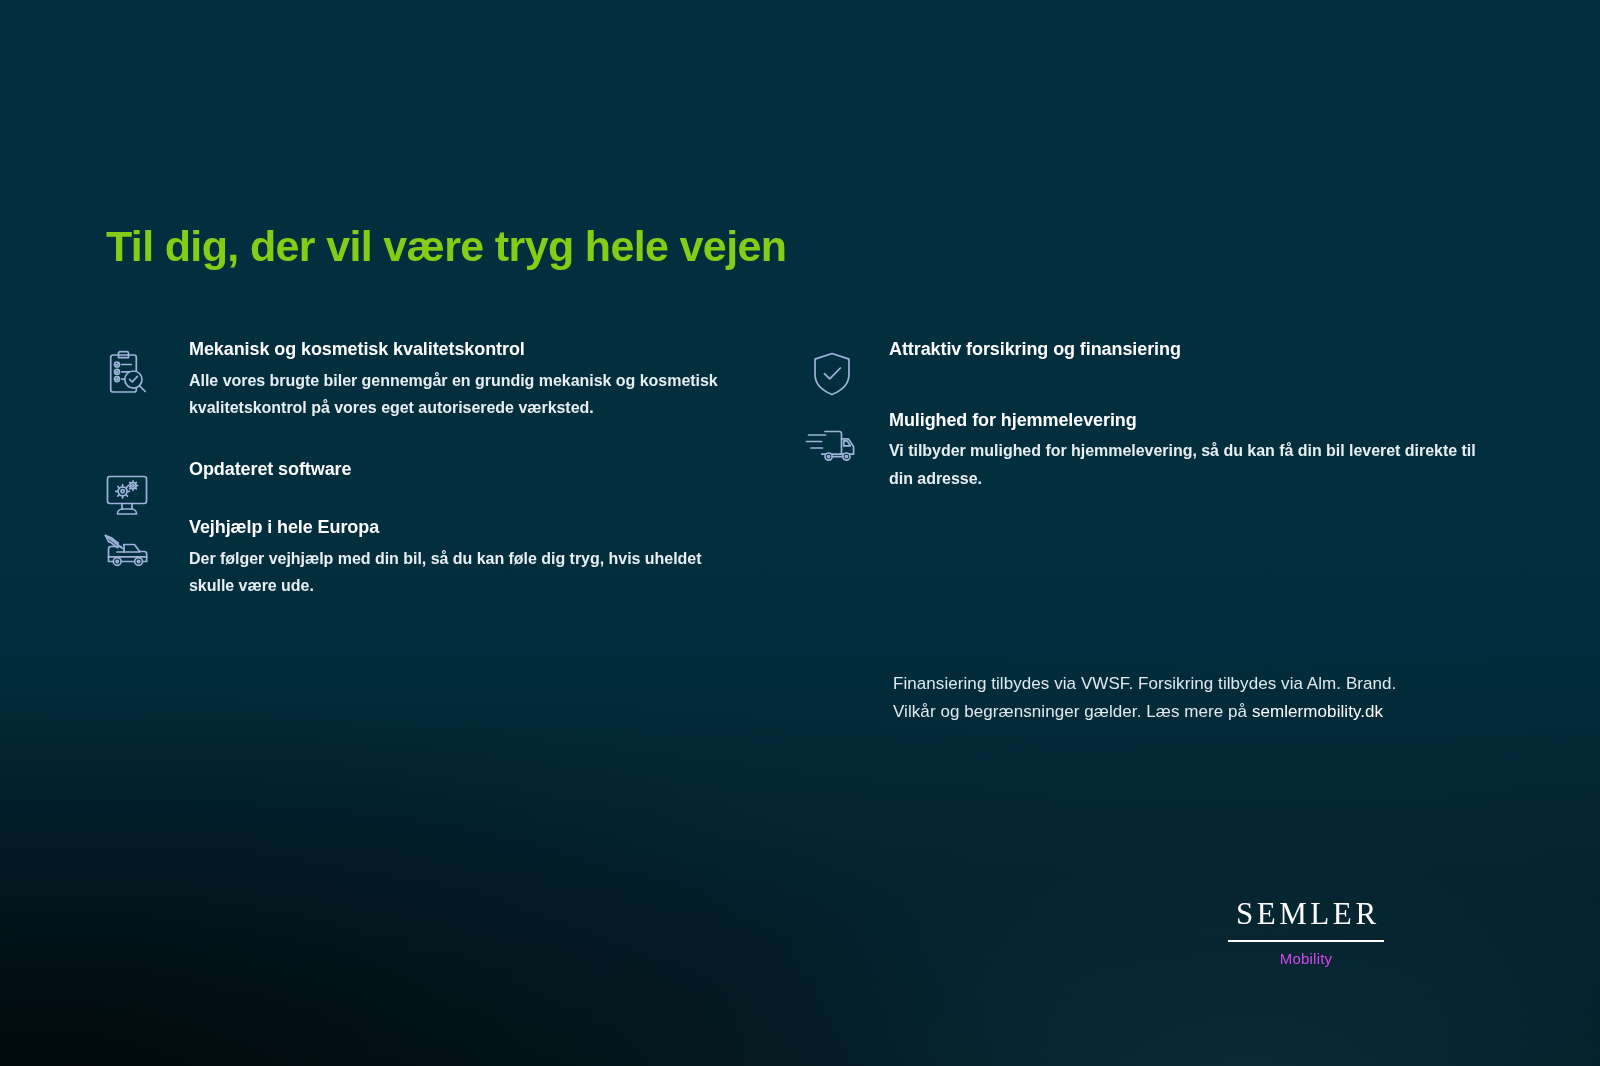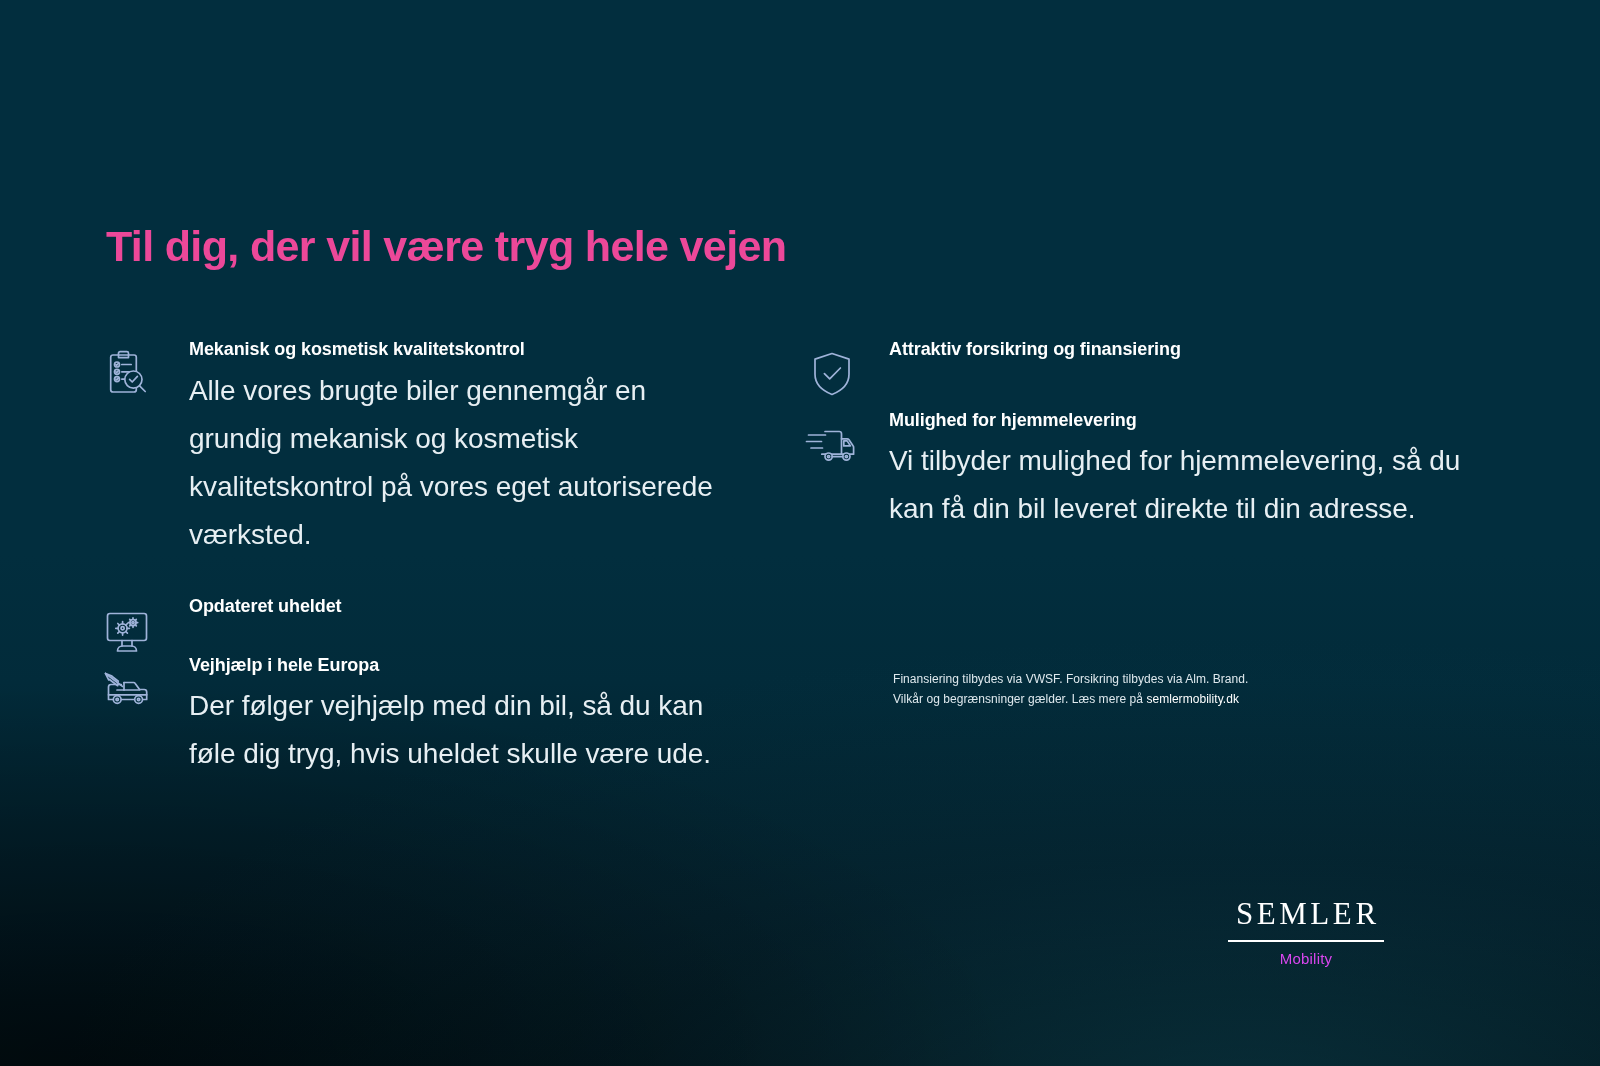--- a/index.html
+++ b/index.html
@@ -59,21 +59,21 @@
   }
 
   
   .headline {
     position: absolute;
     left: 106px;
     top: 193px;
     font-size: 43px;
     font-weight: 700;
     letter-spacing: -0.015em;
-    color: #ec4899;
+    color: #84cc16;
     line-height: 1.15;
     white-space: nowrap;
   }
 
   
   .col {
     position: absolute;
     top: 338px;
   }
   .col-left  { left: 100px;  width: 640px; }
@@ -107,34 +107,34 @@
   .feature-title {
     margin: 0 0 6px 0;
     font-size: 18px;
     font-weight: 700;
     letter-spacing: -0.005em;
     color: #ffffff;
     line-height: 1.25;
   }
   .feature-body {
     margin: 0;
-    font-size: 28px;
-    font-weight: 400;
+    font-size: 16px;
+    font-weight: 700;
     color: #e7eff3;
     line-height: 1.72;
     letter-spacing: -0.002em;
   }
 
   
   .fineprint {
     position: absolute;
     left: 893px;
     top: 670px;
     width: 530px;
-    font-size: 12px;
+    font-size: 17px;
     line-height: 1.66;
     color: #dfe9ee;
     letter-spacing: 0.004em;
   }
   .fineprint .line { display: block; }
   .fineprint .brand { font-weight: 400; color: #ffffff; }
 
   
   .logo {
     position: absolute;
@@ -210,21 +210,21 @@
             <path d="M22 36.5v5.5M32 36.5v5.5"></path>
             <path d="M17.5 47h19c0-2.8-2.2-5-5-5h-9c-2.8 0-5 2.2-5 5z"></path>
             <circle cx="22.6" cy="24.3" r="4.5"></circle>
             <circle cx="22.6" cy="24.3" r="1.6"></circle>
             <path d="M22.6 17.5v2.3M22.6 28.8v2.3M15.8 24.3h2.3M27.1 24.3h2.3M17.8 19.5l1.6 1.6M25.8 27.5l1.6 1.6M27.4 19.5l-1.6 1.6M19.4 27.5l-1.6 1.6"></path>
             <circle cx="33" cy="18.6" r="3.1"></circle>
             <circle cx="33" cy="18.6" r="1.1"></circle>
             <path d="M33 13.9v1.6M33 21.7v1.6M28.3 18.6h1.6M36.1 18.6h1.6M29.7 15.3l1.1 1.1M35.2 20.8l1.1 1.1M36.3 15.3l-1.1 1.1M30.8 20.8l-1.1 1.1"></path>
           </svg>
         </span>
-        <p class="feature-title">Opdateret uheldet</p>
+        <p class="feature-title">Opdateret software</p>
       </div>
 
       <div class="feature">
         <span class="feature-icon">
           <svg viewBox="0 0 54 54" fill="none" stroke="currentColor" stroke-width="1.7" stroke-linecap="round" stroke-linejoin="round">
             <path d="M5.5 10.5l12.5 9.5"></path>
             <path d="M5.5 10.5l3.2 6.4M5.5 10.5l6.5 2.6"></path>
             <path d="M9.5 16.5l8.2 6.2M12.5 13.8l5.8 4.4"></path>
             <path d="M18 20l4.4 3.4"></path>
             <path d="M24 19.5h9.5c.7 0 1.3.3 1.7.9l4.4 6.1h4.6c1.4 0 2.5 1.1 2.5 2.5v7.5H8.5V24c0-1.4 1.1-2.5 2.5-2.5h10.3"></path>

